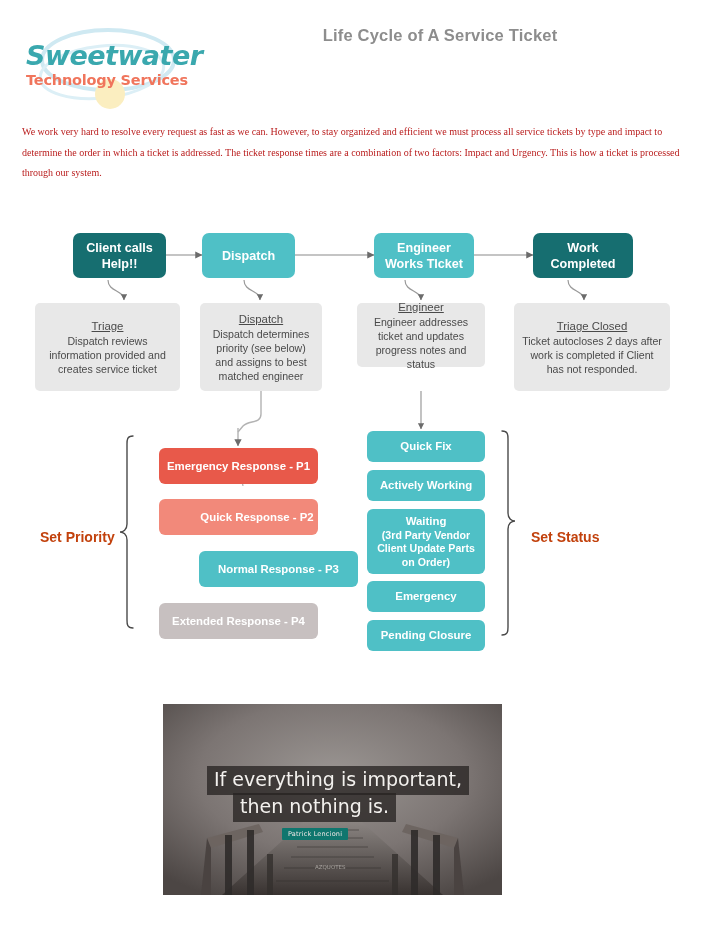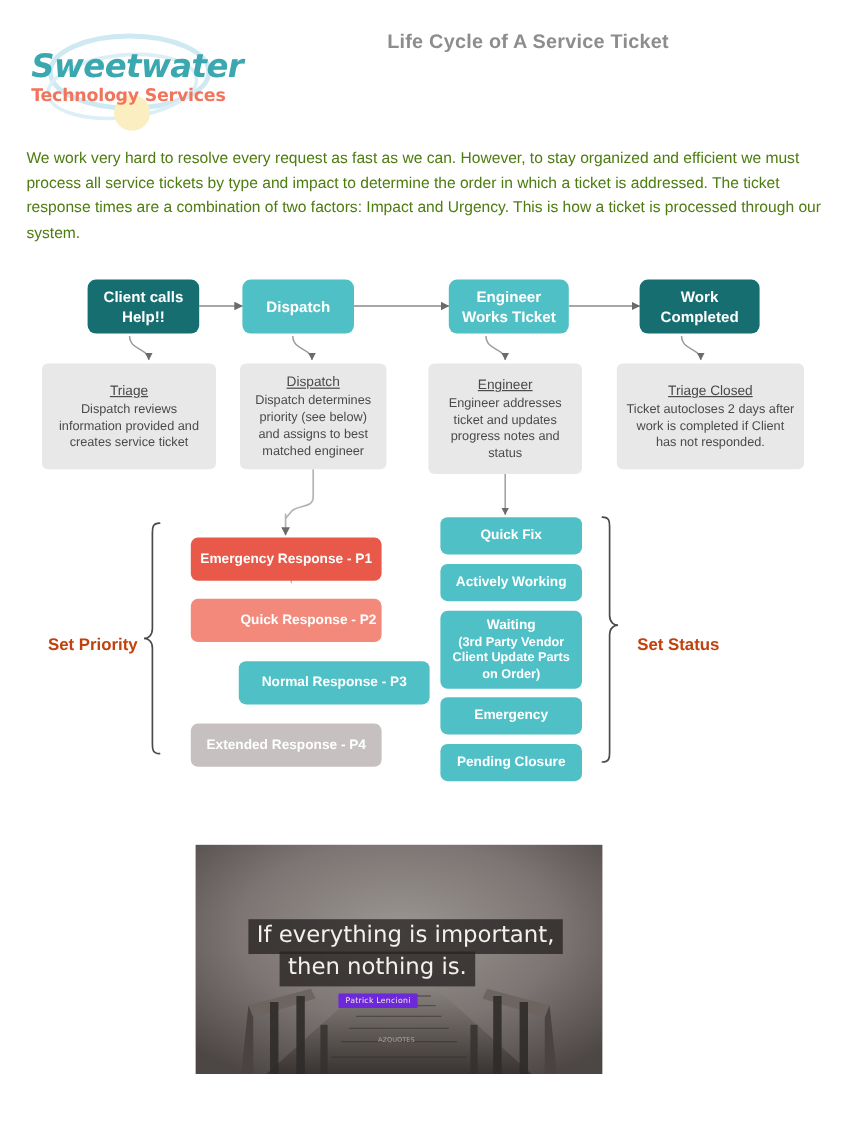--- a/index.html
+++ b/index.html
@@ -36,23 +36,24 @@
     font-weight: bold;
     color: #8d8d8d;
     letter-spacing: .2px;
   }
 
   
   #intro {
     position: absolute;
     left: 22px; top: 122px;
     width: 672px;
-    font-size: 13px;
+    font-size: 10px;
     line-height: 20.5px;
-    color: #4d7c0f;
+    color: #b91c1c;
+    font-family: Liberation Serif, serif;
   }
 
   
   #diagram {
     position: absolute;
     left: 0; top: 218px;
     width: 707px; height: 460px;
   }
   #connectors {
     position: absolute;
@@ -142,21 +143,21 @@
     background: rgba(38,34,33,.76);
     color: #f3f1ee;
     font-family: "DejaVu Sans", sans-serif;
     font-size: 19px;
     line-height: 25px;
     padding: 1px 7px 3px 7px;
     white-space: nowrap;
   }
   #q-attrib {
     position: absolute;
-    background: #6d28d9;
+    background: #0f766e;
     color: #efe7e6;
     font-family: "DejaVu Sans", sans-serif;
     font-size: 6.5px;
     letter-spacing: .2px;
     padding: 2px 6px;
     white-space: nowrap;
     border-radius: 1px;
   }
   #q-watermark {
     position: absolute;
@@ -233,21 +234,21 @@
   <div class="node card" style="left:35px;top:85px;width:145px;height:88px;">
     <span class="card-title">Triage</span>
     <span class="card-body">Dispatch reviews information provided and creates service ticket</span>
   </div>
 
   <div class="node card" style="left:200px;top:85px;width:122px;height:88px;">
     <span class="card-title">Dispatch</span>
     <span class="card-body">Dispatch determines priority (see below) and assigns to best matched engineer</span>
   </div>
 
-  <div class="node card" style="left:357px;top:85px;width:128px;height:92px;">
+  <div class="node card" style="left:357px;top:85px;width:128px;height:64px;">
     <span class="card-title">Engineer</span>
     <span class="card-body">Engineer addresses ticket and updates progress notes and status</span>
   </div>
 
   <div class="node card" style="left:514px;top:85px;width:156px;height:88px;">
     <span class="card-title">Triage Closed</span>
     <span class="card-body">Ticket autocloses 2 days after work is completed if Client has not responded.</span>
   </div>
 
   <div class="group-label" style="left:40px;top:311px;">Set Priority</div>

